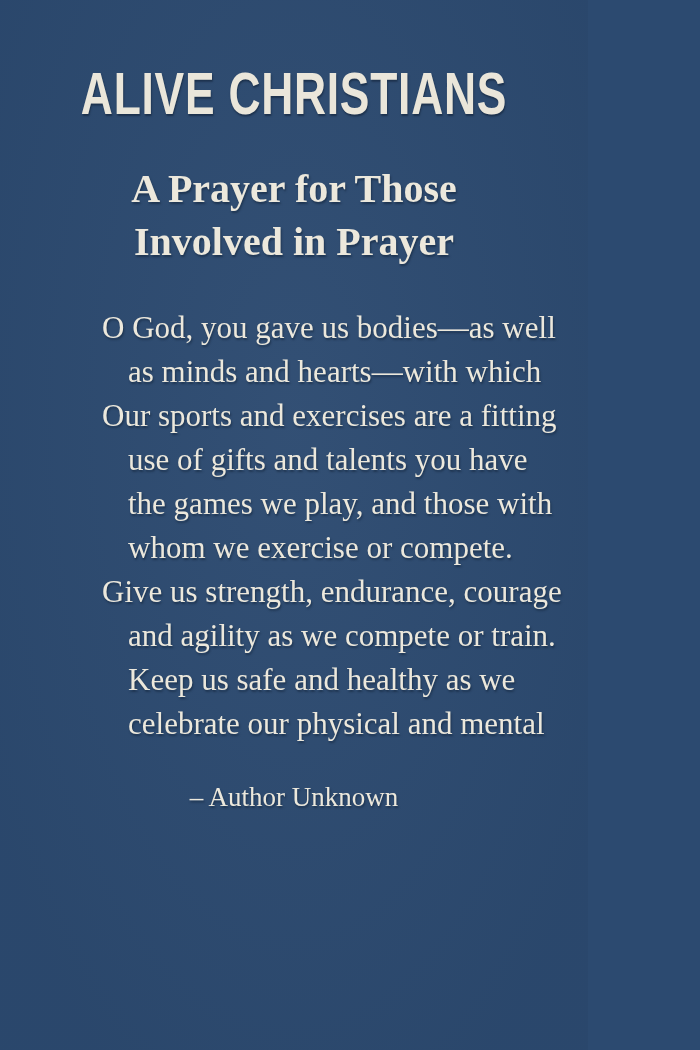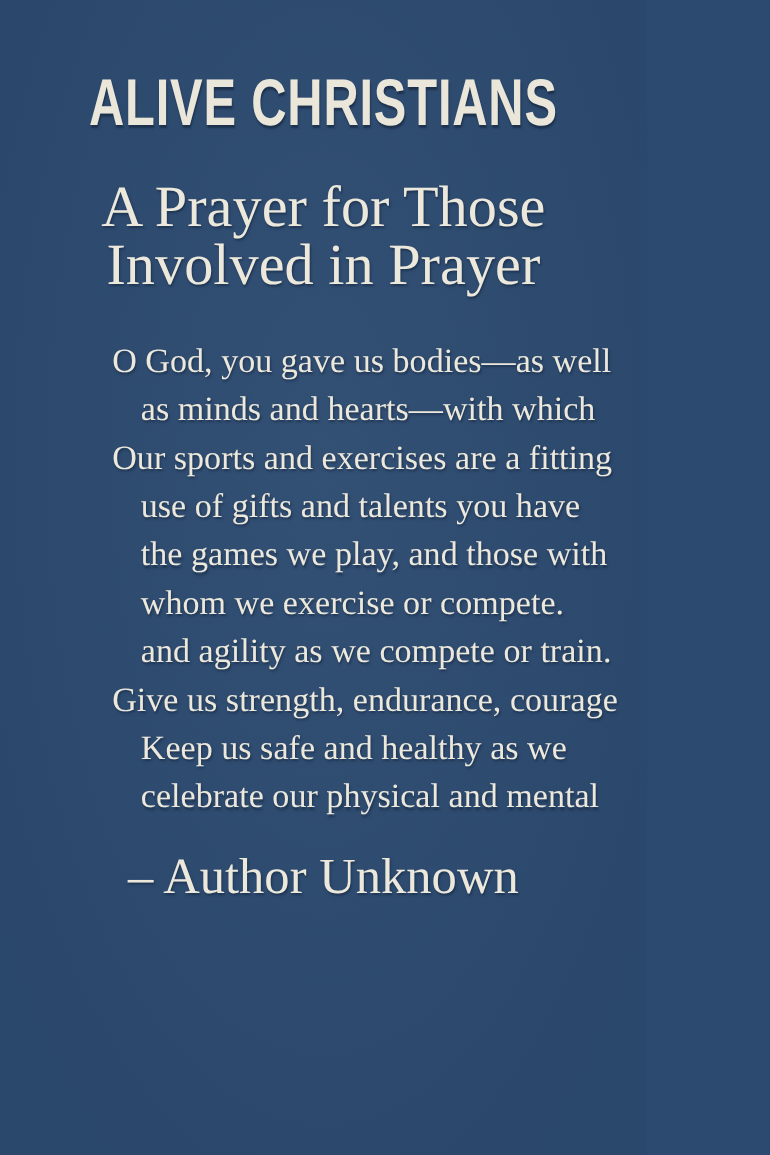--- a/index.html
+++ b/index.html
@@ -32,22 +32,22 @@
     color: #eae6da;
     transform: scaleX(0.74);
     transform-origin: 50% 50%;
     white-space: nowrap;
     text-shadow: 1px 2px 2px rgba(14,29,50,0.55);
   }
   .subtitle {
     margin-top: 34px;
     text-align: center;
     font-family: "Liberation Serif", serif;
-    font-weight: normal;
-    font-size: 53px;
+    font-weight: bold;
+    font-size: 40px;
     line-height: 53px;
     color: #ece8dc;
     text-shadow: 1px 2px 2px rgba(14,29,50,0.5);
   }
   .prayer {
     margin-top: 38px;
     padding-left: 102px;
     font-family: "Liberation Serif", serif;
     font-size: 31px;
     line-height: 44px;
@@ -57,21 +57,21 @@
   .prayer .line {
     white-space: nowrap;
   }
   .prayer .line.cont {
     padding-left: 26px;
   }
   .attribution {
     margin-top: 28px;
     text-align: center;
     font-family: "Liberation Serif", serif;
-    font-size: 46px;
+    font-size: 27px;
     line-height: 46px;
     color: #ece8dc;
     text-shadow: 1px 2px 2px rgba(14,29,50,0.5);
   }
 </style>
 </head>
 <body>
 
 <div class="poster">
 
@@ -82,21 +82,21 @@
     <div>Involved in Prayer</div>
   </div>
 
   <div class="prayer">
     <div class="line">O God, you gave us bodies—as well</div>
     <div class="line cont">as minds and hearts—with which</div>
     <div class="line">Our sports and exercises are a fitting</div>
     <div class="line cont">use of gifts and talents you have</div>
     <div class="line cont">the games we play, and those with</div>
     <div class="line cont">whom we exercise or compete.</div>
+    <div class="line">Give us strength, endurance, courage</div>
     <div class="line cont">and agility as we compete or train.</div>
-    <div class="line">Give us strength, endurance, courage</div>
     <div class="line cont">Keep us safe and healthy as we</div>
     <div class="line cont">celebrate our physical and mental</div>
   </div>
 
   <div class="attribution">– Author Unknown</div>
 
 </div>
 
 </body></html>

